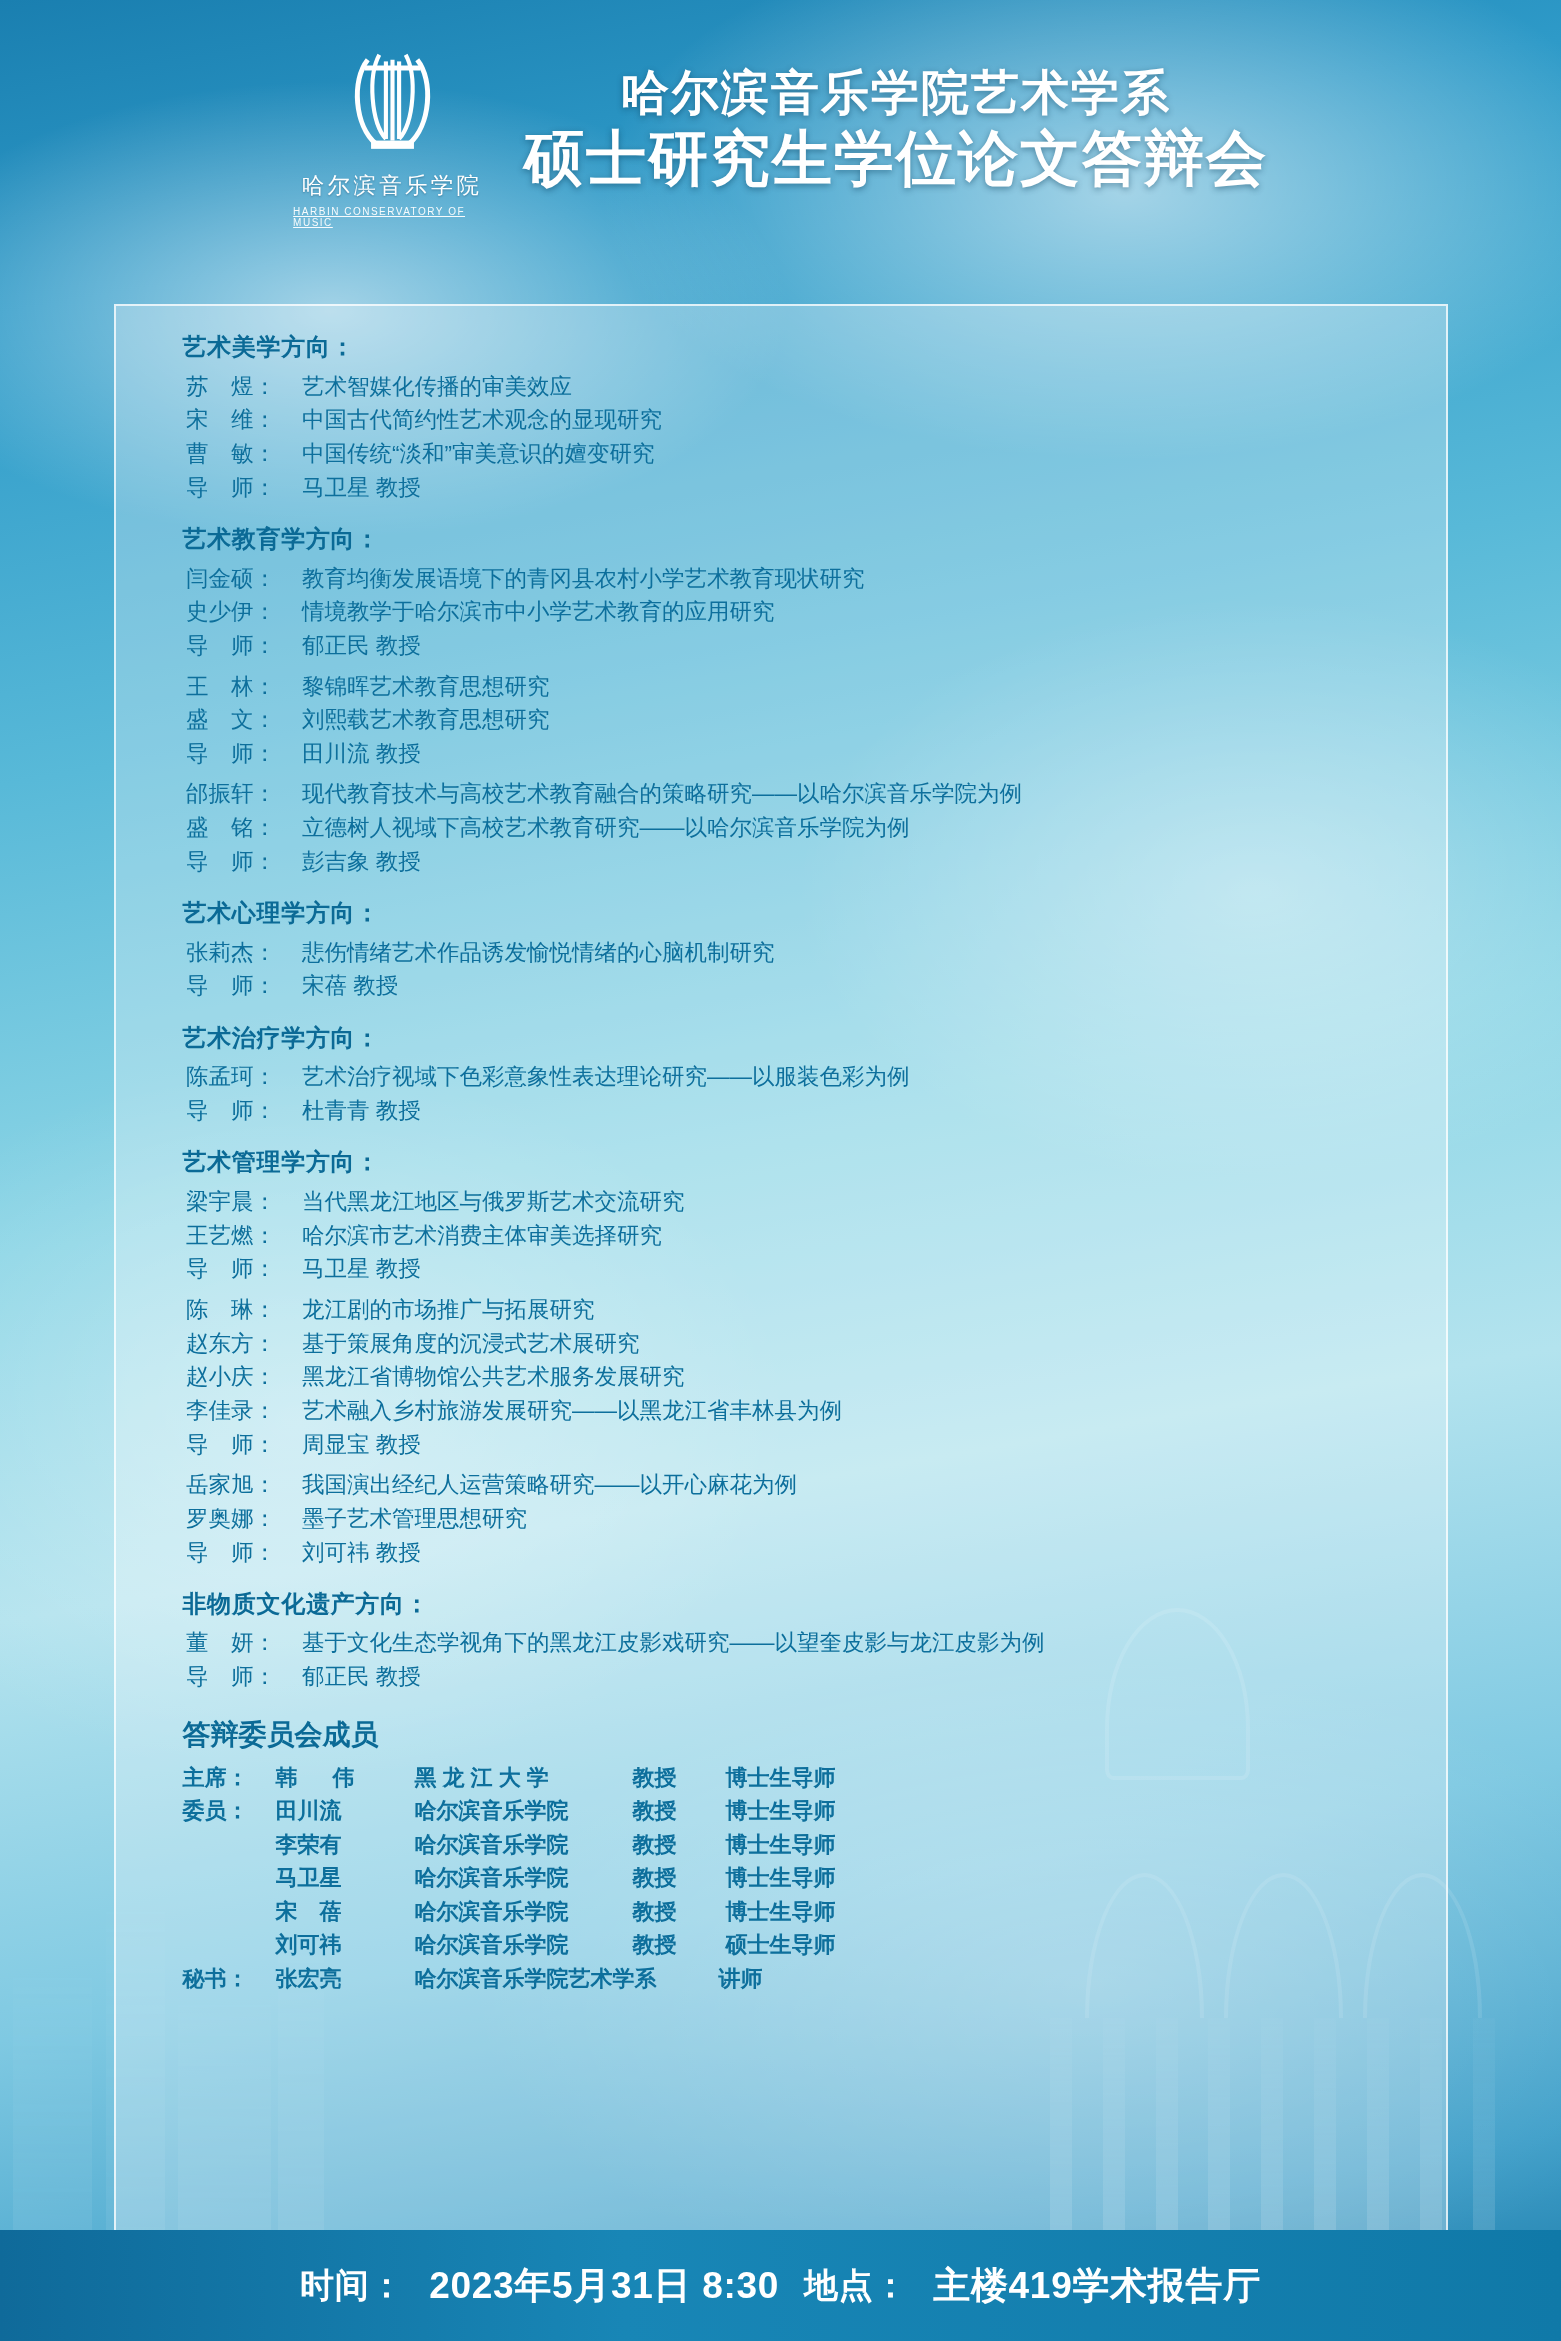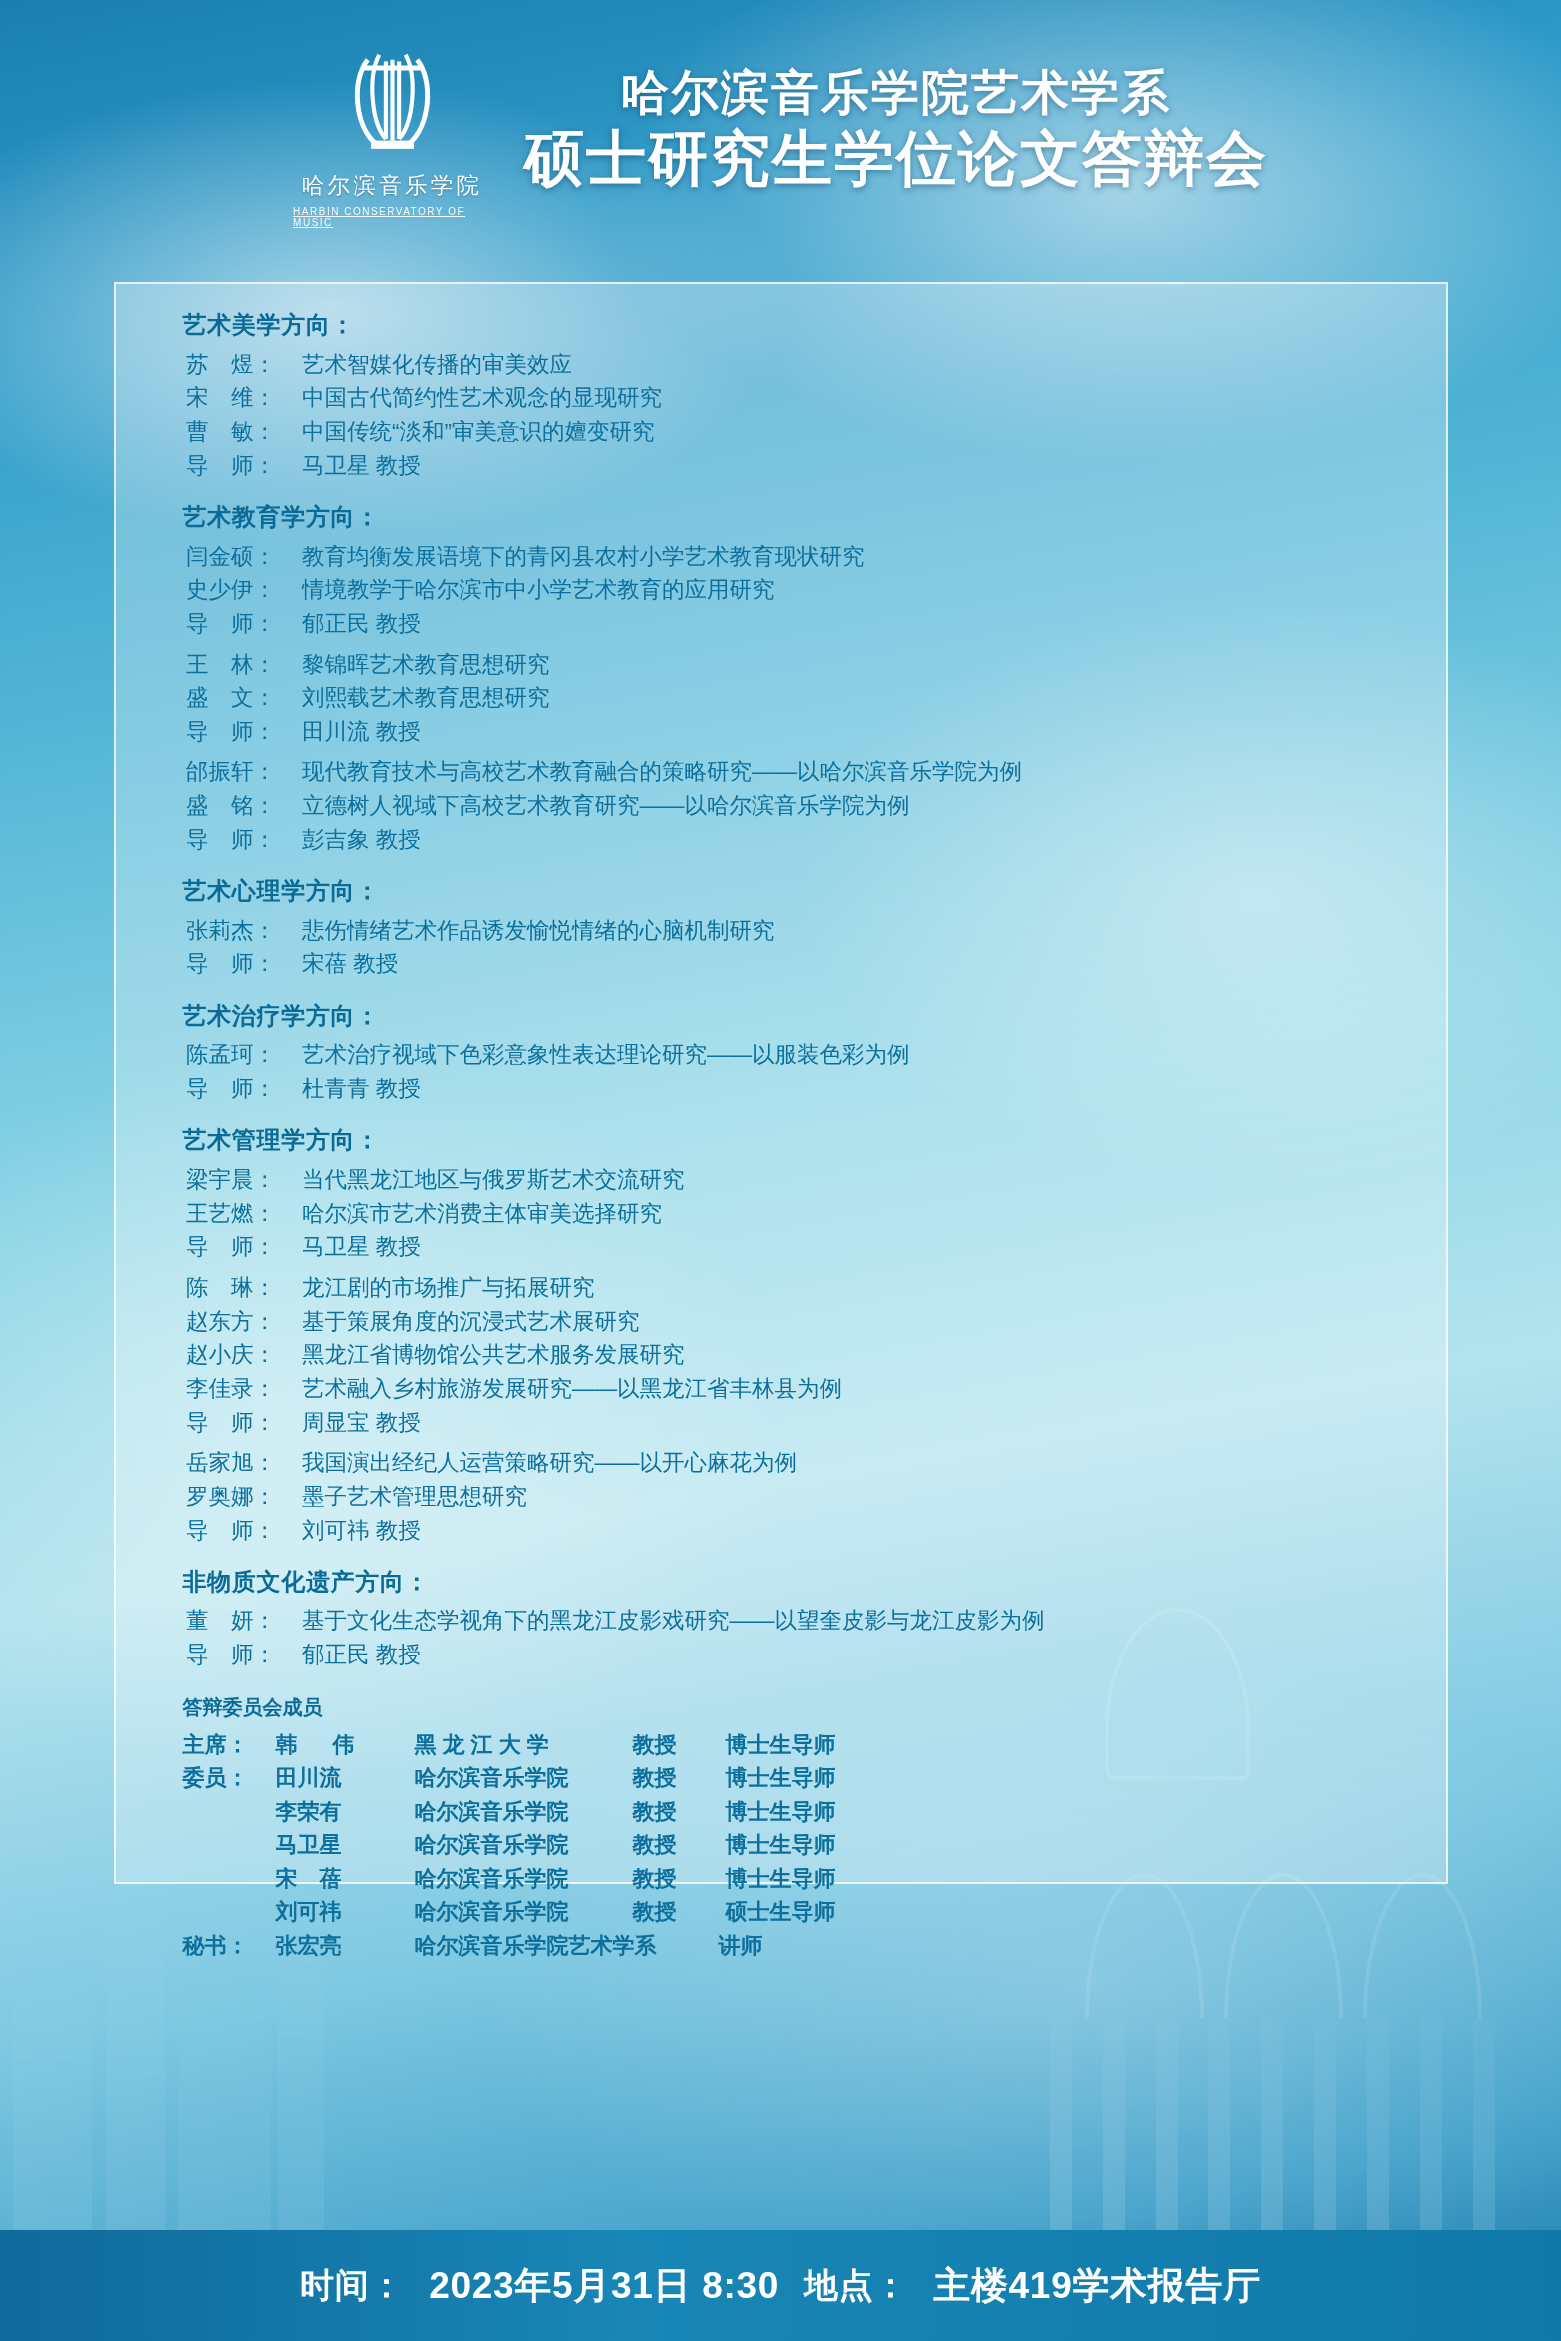--- a/index.html
+++ b/index.html
@@ -108,23 +108,23 @@
     text-shadow: 0 2px 6.6px rgba(0,50,80,0.45);
     margin-left: -13.2px;
   }
   .title-l1 { font-size: 48px; letter-spacing: 2px; }
   .title-l2 { font-size: 60px; letter-spacing: 2px; font-family: Liberation Mono, monospace; }
 
   
   .panel {
     position: absolute;
     left: 114px;
-    top: 282px;
+    top: 304px;
     width: 1334px;
-    height: 1602px;
+    height: 2036px;
     background: rgba(255,255,255,0.28);
     border: 2px solid rgba(255,255,255,0.75);
     backdrop-filter: blur(0.7px);
   }
   .panel-inner {
     padding: 25px 40px 20px 40px;
     color: #0a5d85;
   }
   .group { margin-bottom: 18.5px; }
   .group.tight { margin-bottom: 6.6px; }
@@ -145,21 +145,21 @@
   }
   .name {
     width: 116px;
     flex: 0 0 116px;
     letter-spacing: 0px;
   }
   .topic { flex: 1; }
 
   
   .committee-title {
-    font-size: 20px;
+    font-size: 28px;
     font-weight: bold;
     color: #0b6a96;
     margin: 22.5px 0 6.6px 26.4px;
   }
   .crow {
     display: flex;
     align-items: baseline;
     font-size: 22px;
     line-height: 1.52;
     font-weight: bold;

